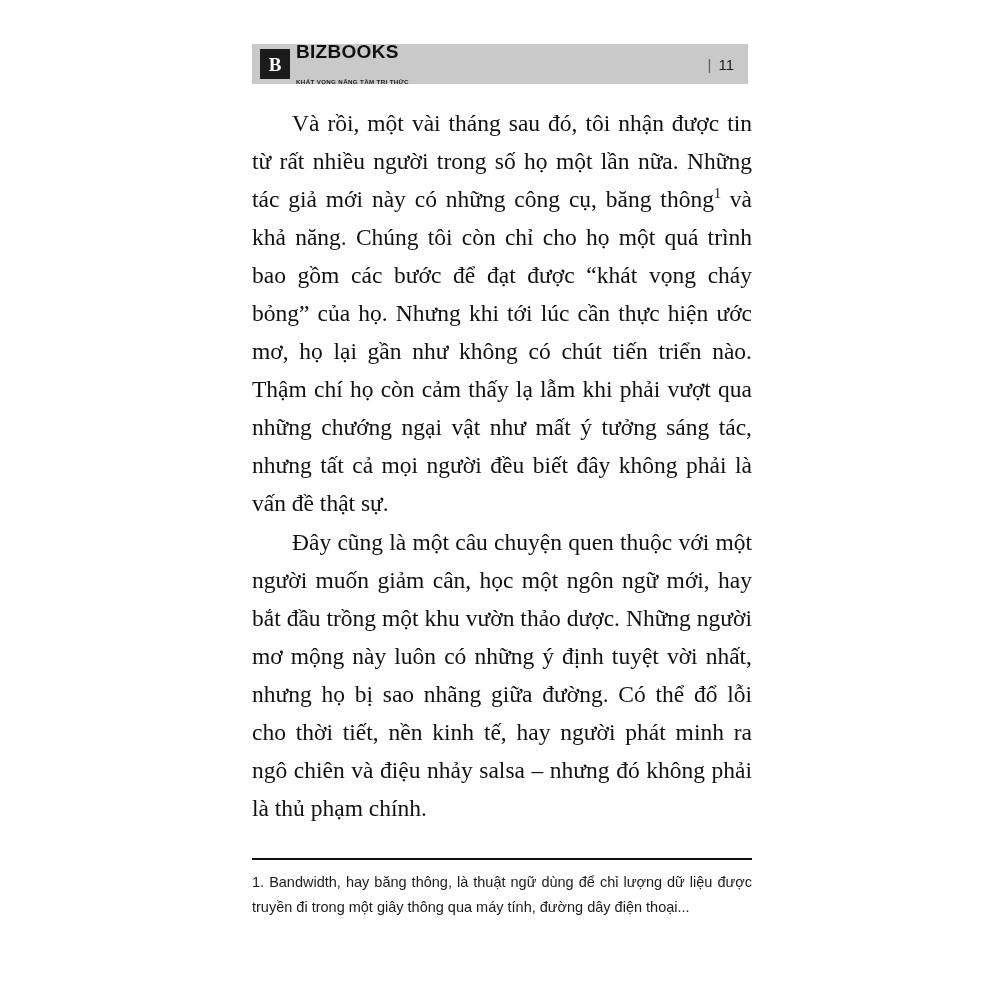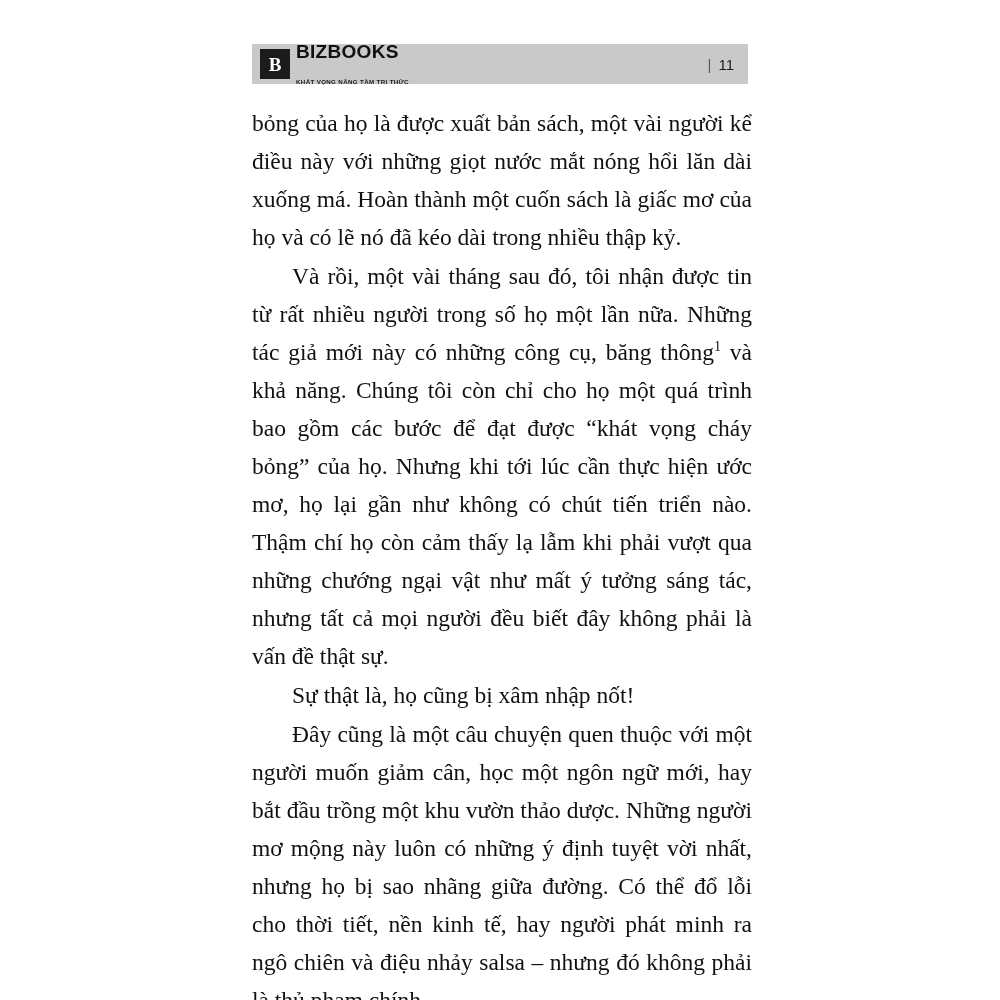--- a/index.html
+++ b/index.html
@@ -143,23 +143,25 @@
         <div class="brand-tagline">KHÁT VỌNG NÂNG TẦM TRI THỨC</div>
       </div>
     </div>
     <div class="folio">
       <span class="folio-rule">|</span>
       <span>11</span>
     </div>
   </div>
 
   <div class="content">
-    <p>bỏng của họ là được xuất bản sách, một vài người kể điều này với những giọt nước mắt nóng hổi lăn dài xuống má. Hoàn thành một cuốn sách là giấc mơ của họ và có lẽ nó đã kéo dài trong nhiều thập kỷ.</p>
     <p class="indent">
       <span>Và rồi, một vài tháng sau đó, tôi nhận được tin từ rất nhiều người trong số họ một lần nữa. Những tác giả mới này có những công cụ, băng thông</span><sup>1</sup><span> và khả năng. Chúng tôi còn chỉ cho họ một quá trình bao gồm các bước để đạt được “khát vọng cháy bỏng” của họ. Nhưng khi tới lúc cần thực hiện ước mơ, họ lại gần như không có chút tiến triển nào. Thậm chí họ còn cảm thấy lạ lẫm khi phải vượt qua những chướng ngại vật như mất ý tưởng sáng tác, nhưng tất cả mọi người đều biết đây không phải là vấn đề thật sự.</span>
     </p>
-    <p class="indent">Sự thật là, họ cũng bị xâm nhập nốt!</p>
     <p class="indent">Đây cũng là một câu chuyện quen thuộc với một người muốn giảm cân, học một ngôn ngữ mới, hay bắt đầu trồng một khu vườn thảo dược. Những người mơ mộng này luôn có những ý định tuyệt vời nhất, nhưng họ bị sao nhãng giữa đường. Có thể đổ lỗi cho thời tiết, nền kinh tế, hay người phát minh ra ngô chiên và điệu nhảy salsa – nhưng đó không phải là thủ phạm chính.</p>
 
   </div>
 
+  <div class="footnote">
+    <div class="footnote-rule"></div>
+    <div class="footnote-text">1. Bandwidth, hay băng thông, là thuật ngữ dùng để chỉ lượng dữ liệu được truyền đi trong một giây thông qua máy tính, đường dây điện thoại...</div>
+  </div>
 
 </div>
 
 </body></html>

